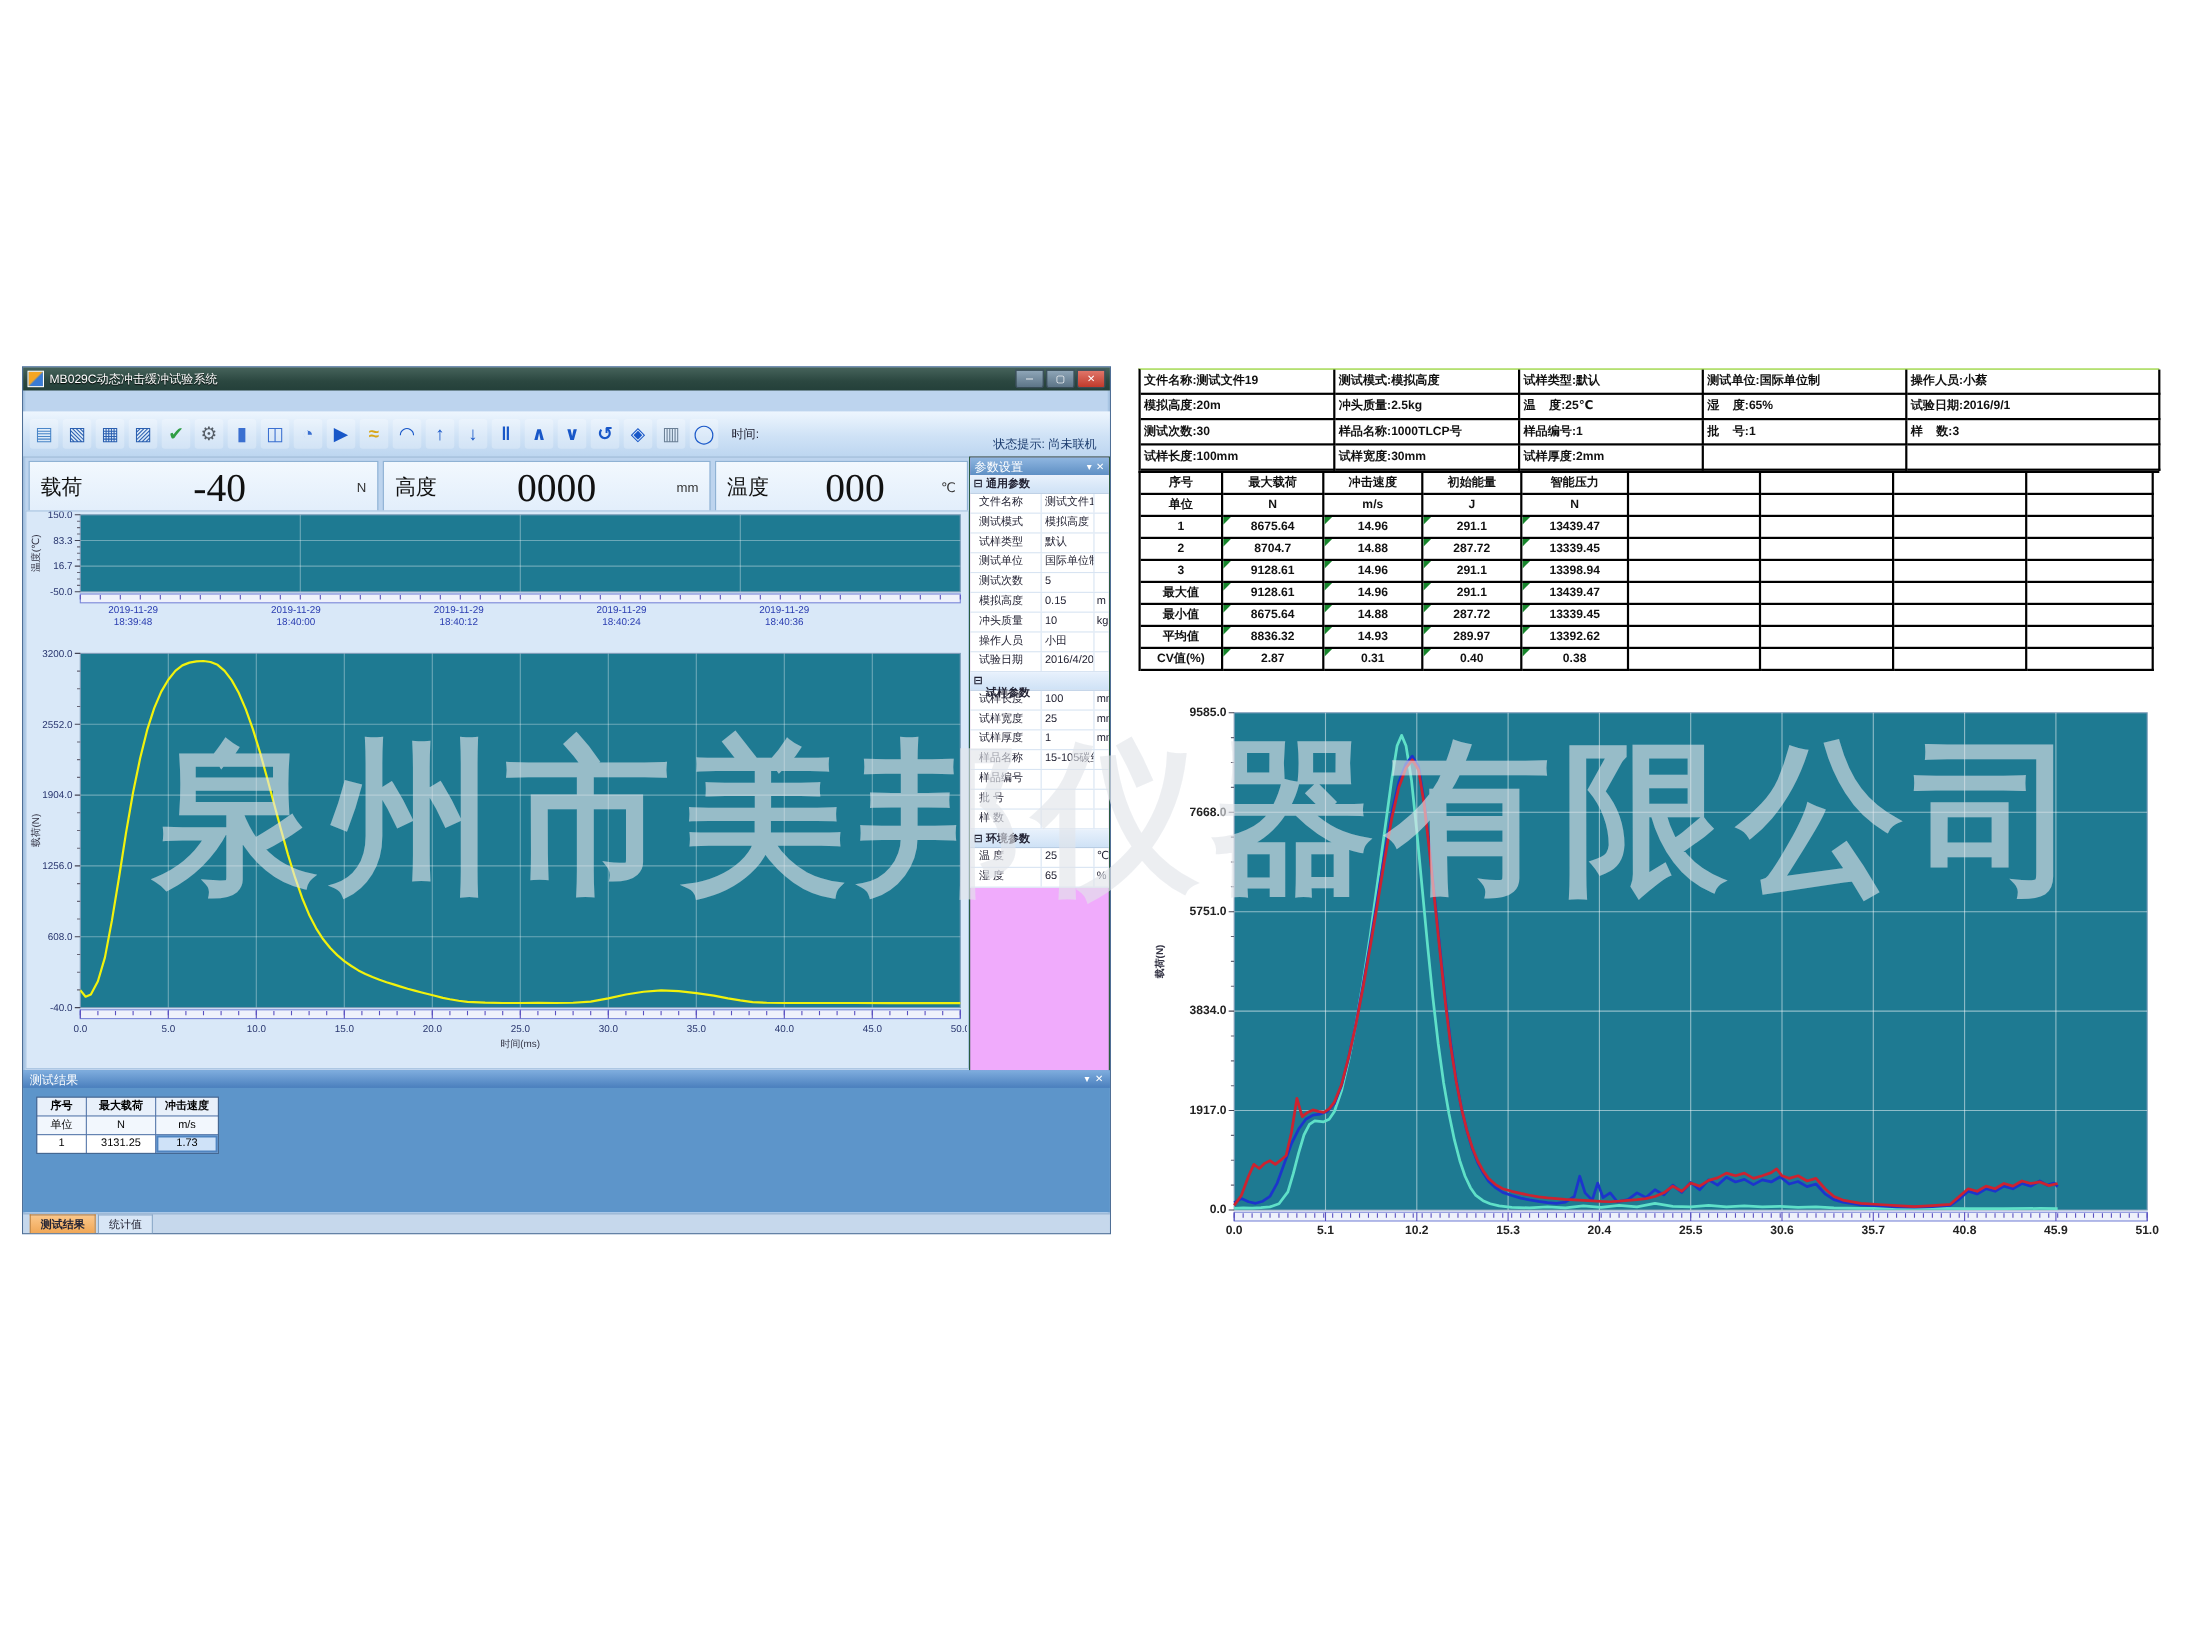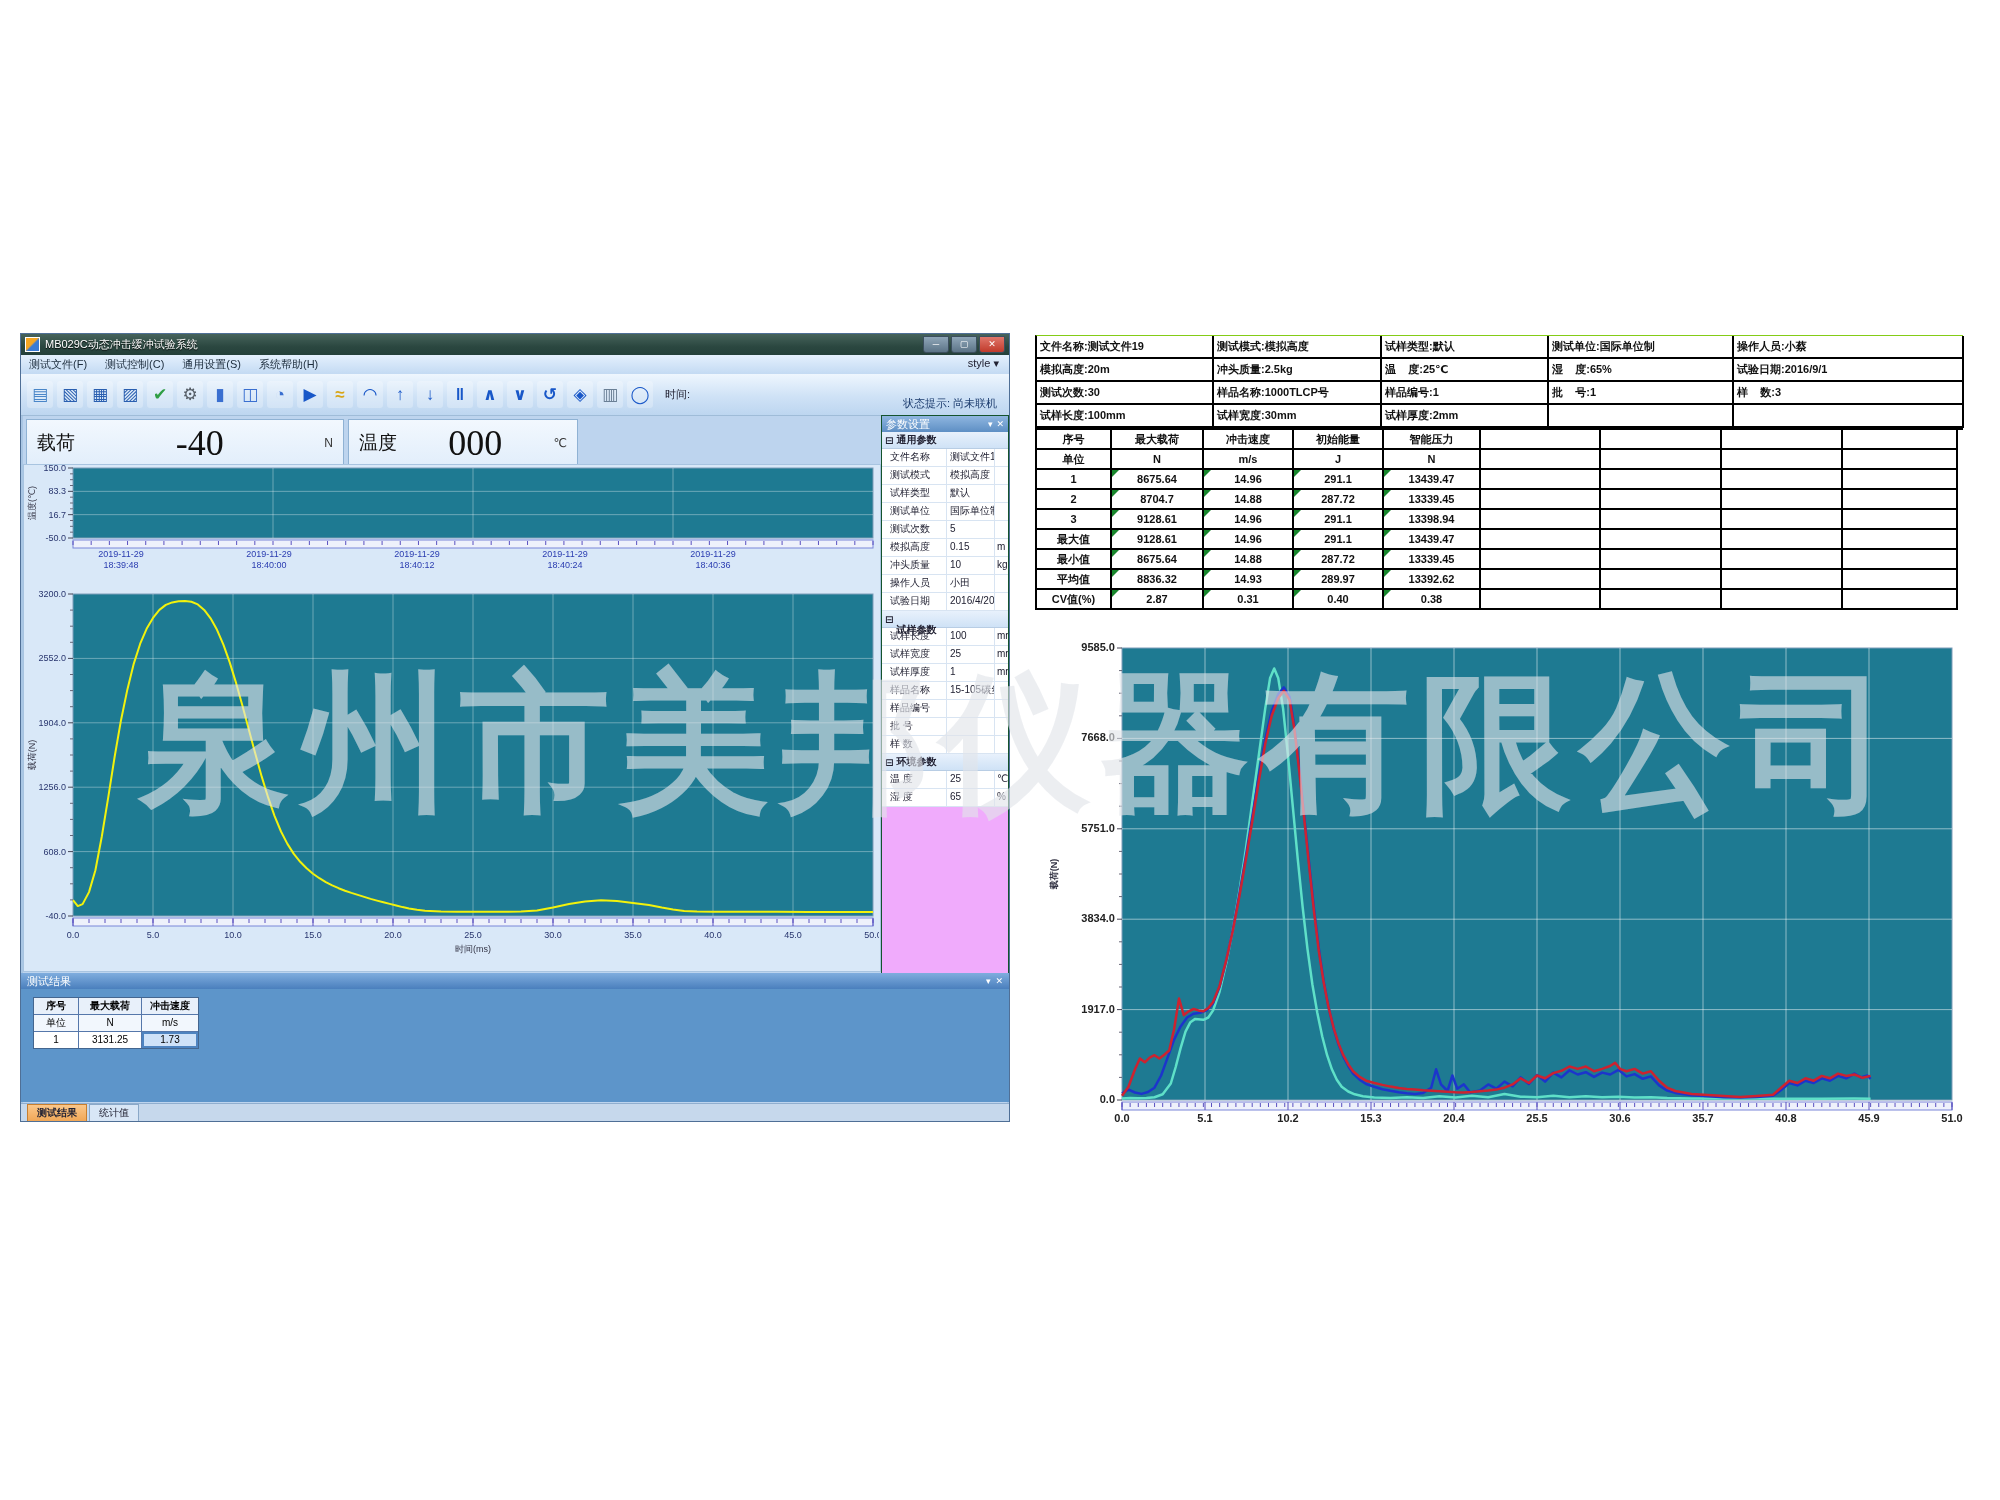--- a/index.html
+++ b/index.html
@@ -96,24 +96,20 @@
     <div class="titlebar">
       <span class="appicon"></span>
       <span class="title">MB029C动态冲击缓冲试验系统</span>
       <span class="winbtns">
         <span class="wbtn">─</span>
         <span class="wbtn">▢</span>
         <span class="wbtn close">✕</span>
       </span>
     </div>
 
-    <div class="menubar">
-      <span id="menuItems"><div class="mi" style="display: inline-block;">测试文件(F)</div><div class="mi" style="display: inline-block;">测试控制(C)</div><div class="mi" style="display: inline-block;">通用设置(S)</div><div class="mi" style="display: inline-block;">系统帮助(H)</div></span>
-      <span class="stylebtn">style ▾</span>
-    </div>
 
     <div class="toolbar">
       <span id="tbIcons" style="display:flex;gap:4px;">
           <div class="tbicon" style="color: rgb(74, 134, 200);">▤</div>
           <div class="tbicon" style="color: rgb(42, 95, 176);">▧</div>
           <div class="tbicon" style="color: rgb(42, 95, 176);">▦</div>
           <div class="tbicon" style="color: rgb(42, 95, 176);">▨</div>
           <div class="tbicon" style="color: rgb(47, 158, 68);">✔</div>
           <div class="tbicon" style="color: rgb(85, 93, 102);">⚙</div>
           <div class="tbicon" style="color: rgb(58, 111, 208);">▮</div>
@@ -134,20 +130,25 @@
         </span>
       <span class="timelabel">时间:</span>
       <span class="status">状态提示: 尚未联机</span>
     </div>
 
     <div class="readouts">
       <div class="readout" style="width:316px">
         <span class="rd-label">载荷</span>
         <span class="rd-value">-40</span>
         <span class="rd-unit">N</span>
+      </div>
+      <div class="readout" style="width:296px">
+        <span class="rd-label">高度</span>
+        <span class="rd-value">0000</span>
+        <span class="rd-unit">mm</span>
       </div>
       <div class="readout" style="width:228px">
         <span class="rd-label">温度</span>
         <span class="rd-value">000</span>
         <span class="rd-unit">℃</span>
       </div>
     </div>
 
     <div class="chartsbg"></div>
     <svg id="tempChart" class="chartsvg" style="top:131px" width="856" height="110">

